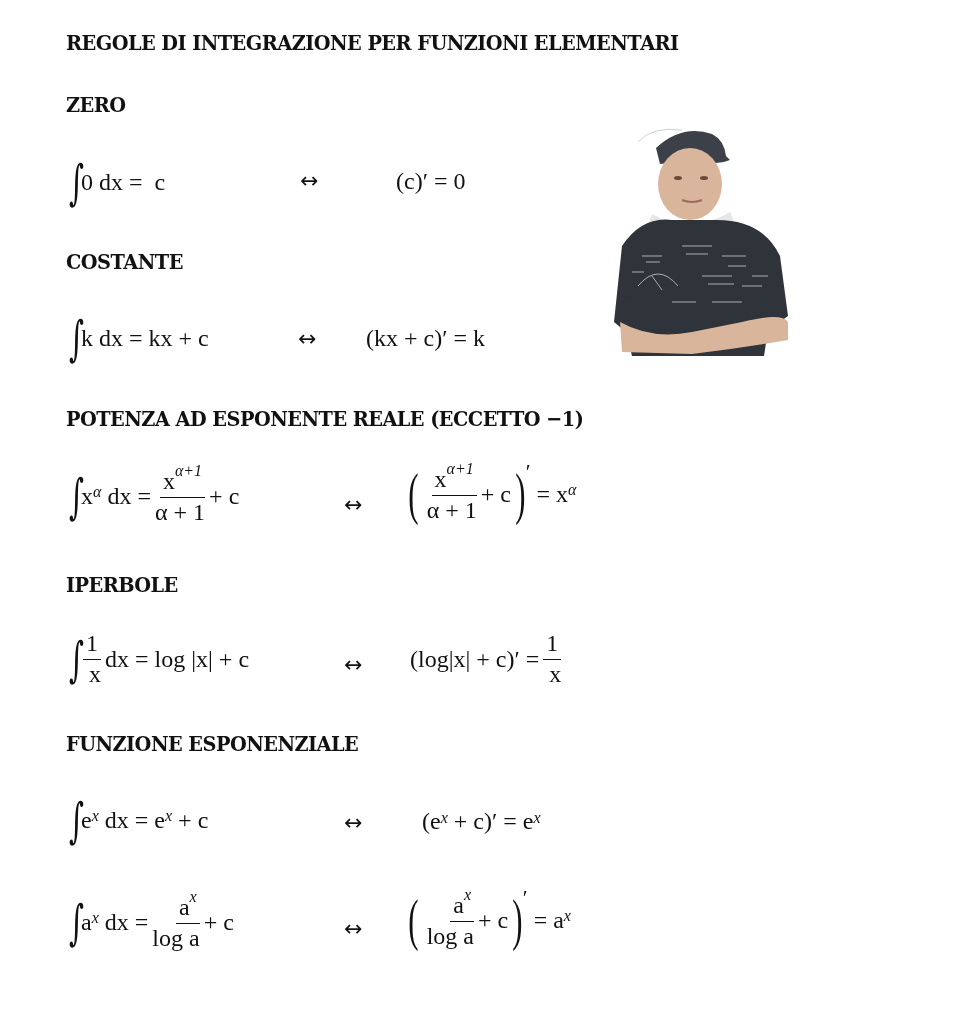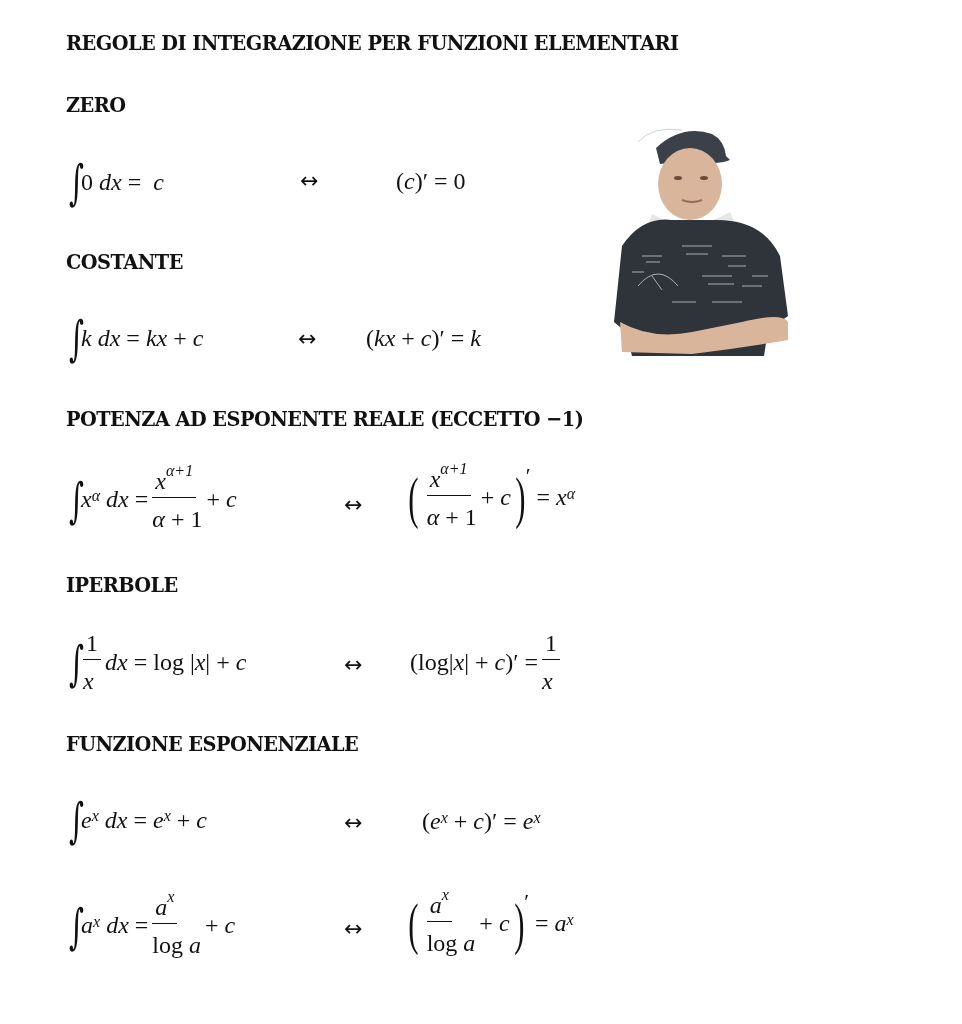--- a/index.html
+++ b/index.html
@@ -1,22 +1,22 @@
 <!DOCTYPE html>
 <html><head>
 <meta charset="utf-8">
 <style>
   html, body { margin:0; padding:0; background:#ffffff; }
   body { width:962px; height:1024px; position:relative; overflow:hidden; color:#111; }
   .h { position:absolute; left:66px; font-family:"DejaVu Serif","Liberation Serif",serif; font-weight:bold; font-size:21px; letter-spacing:-0.6px; transform:scaleX(0.92); transform-origin:left center; white-space:nowrap; }
   .f { position:absolute; font-family:"Liberation Serif","DejaVu Serif",serif; font-size:24px; white-space:nowrap; display:flex; align-items:center; }
-  .i { font-style:italic; }
+  .i { }
   .int { font-size:48px; font-style:normal; transform:scaleX(0.6); display:inline-block; margin-right:-8px; line-height:1; font-family:"DejaVu Serif",serif; font-weight:200; }
   .sup { font-size:16px; vertical-align:super; font-style:italic; position:relative; top:-4px; }
-  .frac { display:inline-flex; flex-direction:column; align-items:flex-start; vertical-align:middle; margin:0 4px;gap:7px; }
+  .frac { display:inline-flex; flex-direction:column; align-items:flex-end; vertical-align:middle; margin:0 4px; }
   .frac .num { border-bottom:1.3px solid #111; padding:0 3px 1px 3px; line-height:1.15; }
   .frac .den { padding-top:1px; line-height:1.15; }
   .big-paren { font-size:56px; font-weight:100; transform:scaleX(0.55); display:inline-block; line-height:1; }
   .prime-hi { font-size:22px; position:relative; top:-22px; margin-left:-4px; }
   .arrow { position:absolute; font-family:"DejaVu Sans",sans-serif; font-size:22px; }
   .photo { position:absolute; left:612px; top:126px; width:178px; height:230px; }
 </style>
 </head>
 <body>
 

